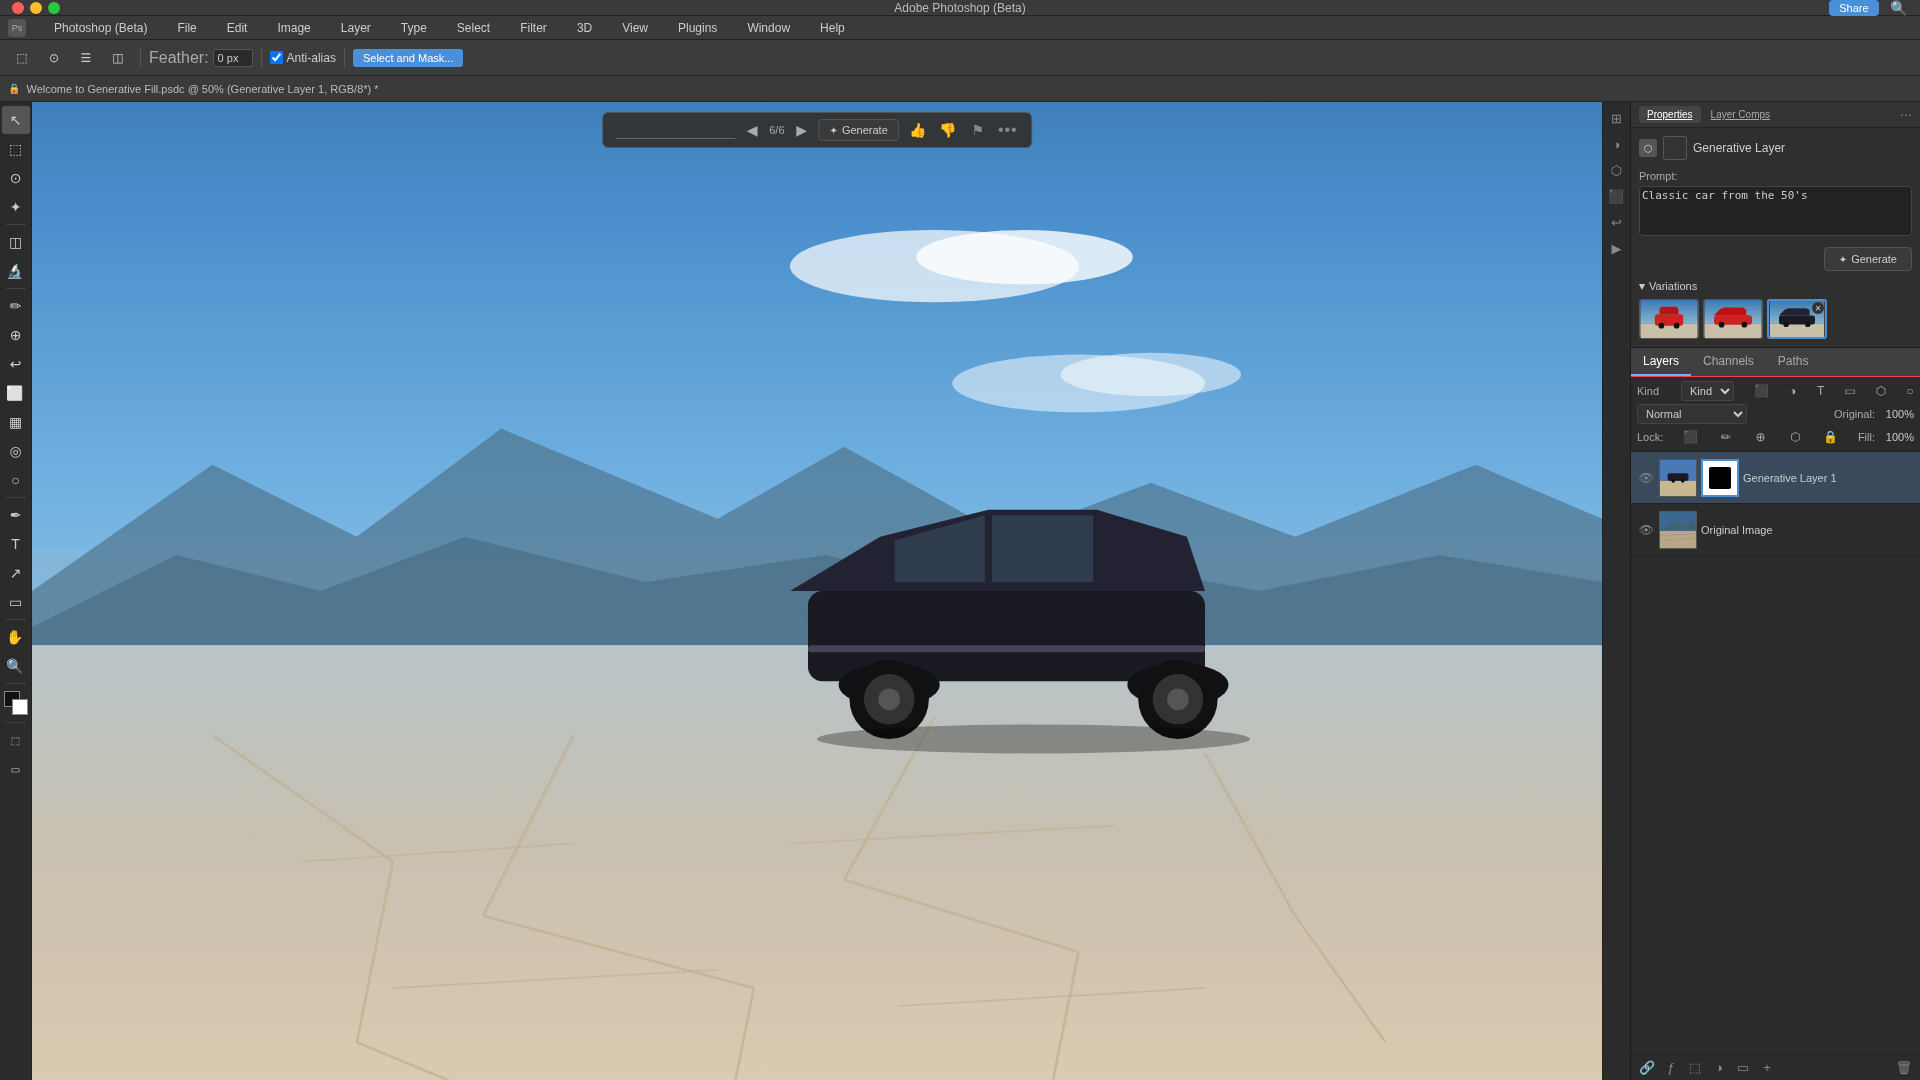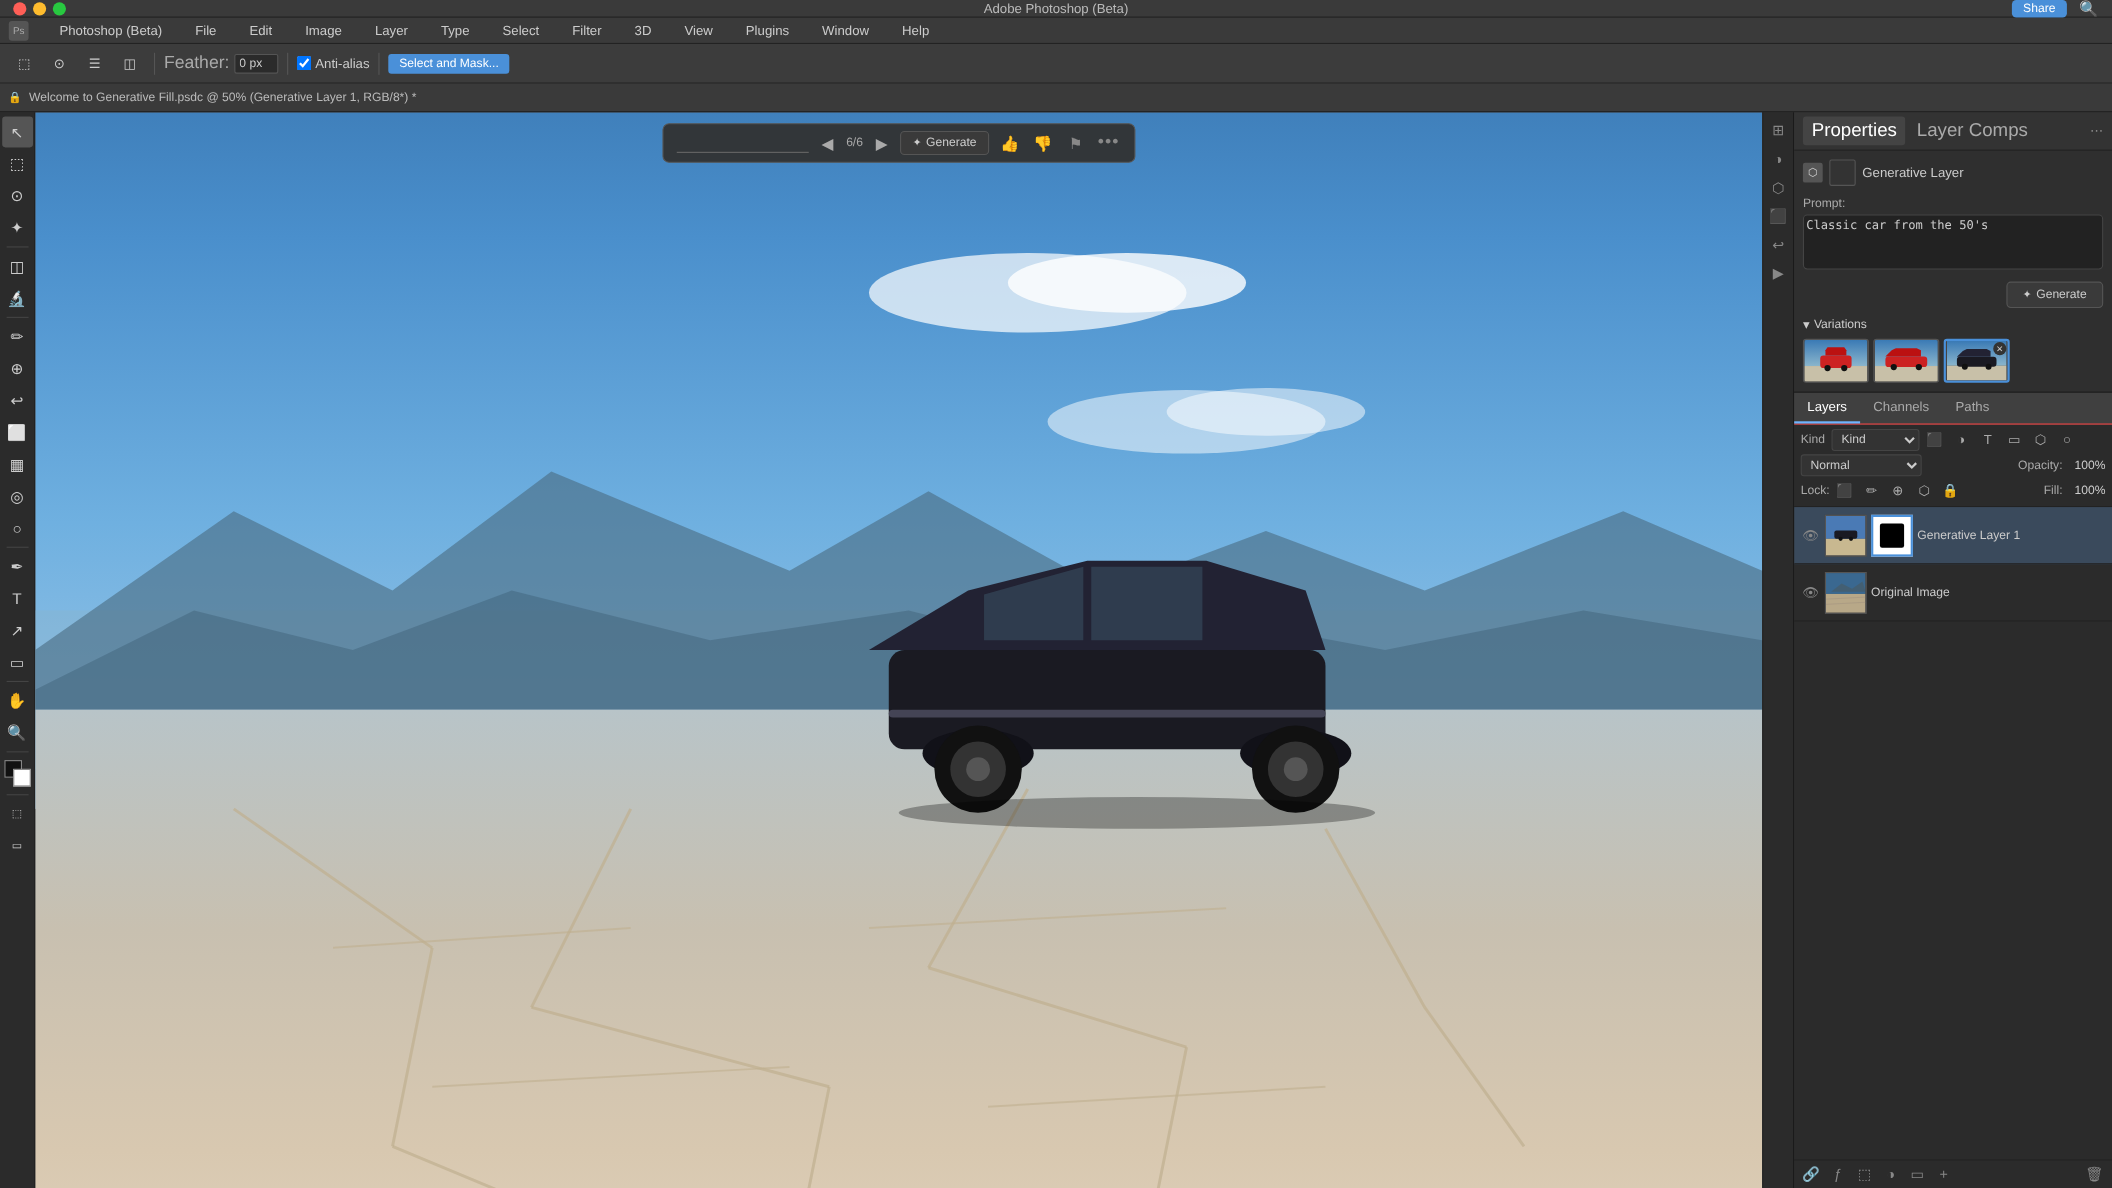--- a/index.html
+++ b/index.html
@@ -275,24 +275,25 @@
       padding: 4px 8px;
       background: #333;
       border-bottom: 1px solid #222;
     }
     .props-tabs {
       display: flex;
       gap: 2px;
     }
     .props-tab {
       padding: 3px 8px;
-      font-size: 17px;
+      font-size: 10px;
       color: #aaa;
       cursor: pointer;
       border-radius: 3px;
+      text-decoration: underline;
     }
     .props-tab.active {
       background: #444;
       color: #fff;
     }
     .props-close { color: #888; cursor: pointer; font-size: 12px; }
 
     .props-body {
       padding: 8px;
     }
@@ -426,21 +427,21 @@
     .layers-controls {
       padding: 4px 6px;
       display: flex;
       flex-direction: column;
       gap: 3px;
       border-bottom: 1px solid #222;
     }
     .layers-row {
       display: flex;
       align-items: center;
-      gap: 4px;
+      gap: 20px;
     }
     .layers-kind-select {
       background: #333;
       border: 1px solid #444;
       color: #ccc;
       font-size: 11px;
       padding: 2px 4px;
       border-radius: 3px;
       width: 80px;
     }
@@ -861,21 +862,21 @@
         </div>
 
         <div class="layers-row">
           <select class="blend-mode-select">
             <option>Normal</option>
             <option>Multiply</option>
             <option>Screen</option>
             <option>Overlay</option>
           </select>
           <div class="opacity-control">
-            <span class="opacity-label">Opacity:</span>
+            <span class="opacity-label">Original:</span>
             <span class="opacity-value">100%</span>
           </div>
         </div>
 
         <div class="layers-row">
           <span class="lock-row">Lock:</span>
           <div class="layers-icon-btn" title="Lock transparent pixels">⬛</div>
           <div class="layers-icon-btn" title="Lock image pixels">✏</div>
           <div class="layers-icon-btn" title="Lock position">⊕</div>
           <div class="layers-icon-btn" title="Prevent artboards">⬡</div>

